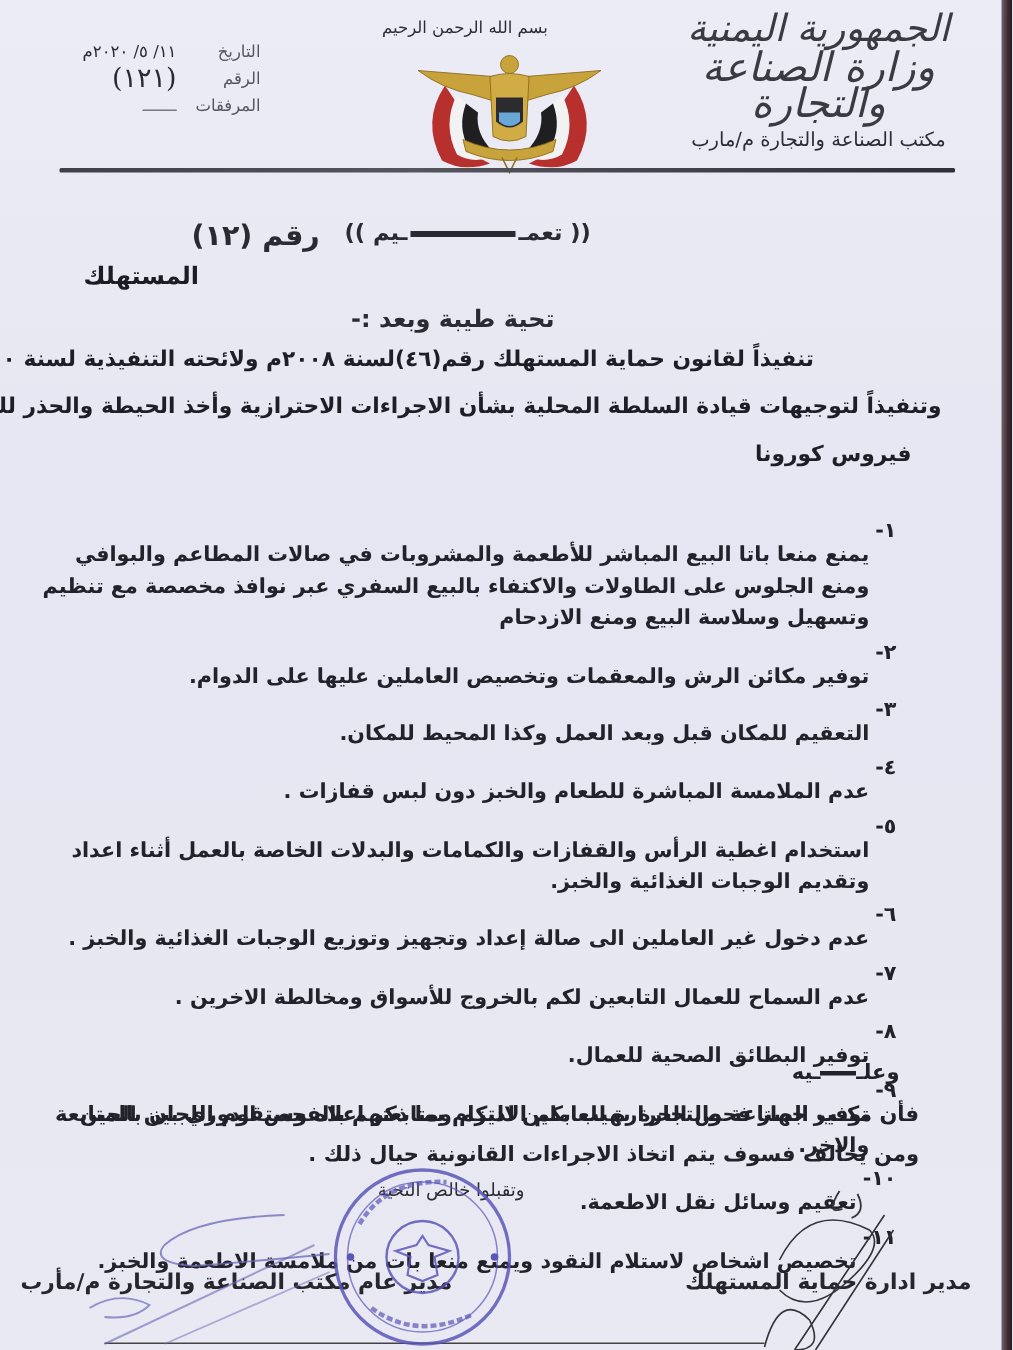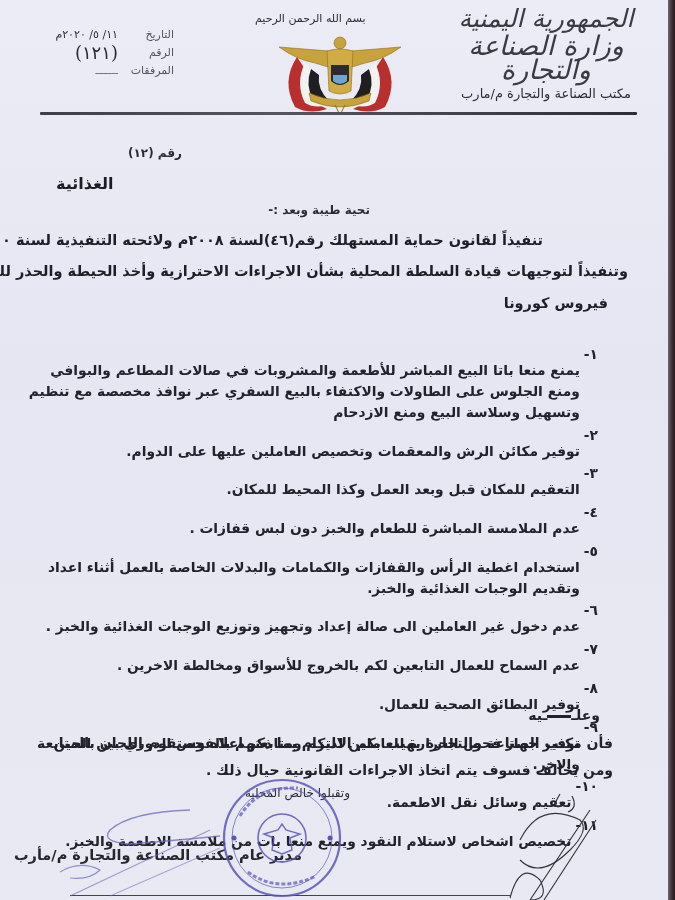--- a/index.html
+++ b/index.html
@@ -83,24 +83,24 @@
     position: absolute;
     left: 40px; top: 112px;
     width: 597px; height: 3px;
     background: linear-gradient(90deg, #3f3f48, #55555e 40%, #2e2e36 100%);
     border-radius: 1px;
   }
   
   .abs { position: absolute; white-space: nowrap; }
   .circular-title { top: 146px; left: 230px; font-size: 15px; font-weight: bold; color: #2a2a32; }
   .circular-title .bar { display: inline-block; width: 70px; height: 4px; background: #2a2a32; vertical-align: middle; margin: 0 2px; }
-  .ref-no { top: 146px; left: 128px; font-size: 12px; font-weight: bold; color: #2a2a32; }
+  .ref-no { top: 146px; left: 128px; font-size: 19px; font-weight: bold; color: #2a2a32; }
   .addressee { top: 174px; right: 62px; font-size: 16px; font-weight: bold; color: #1c1c24; }
   .honorific { top: 174px; left: 56px; font-size: 16px; font-weight: bold; color: #1c1c24; }
-  .greeting { top: 203px; right: 298px; font-size: 12px; font-weight: bold; color: #2b2b33; }
+  .greeting { top: 203px; right: 298px; font-size: 16px; font-weight: bold; color: #2b2b33; }
   .para { right: 60px; font-size: 14.5px; font-weight: bold; color: #1e1e26; }
   .para1 { top: 232px; right: 125px; }
   .para2 { top: 263px; right: 40px; }
   .para3 { top: 295px; right: 60px; }
   .intro { top: 326px; right: 60px; font-size: 11.5px; font-weight: bold; color: #1e1e26; }
   
   .list {
     position: absolute;
     right: 70px; top: 344px;
     width: 570px;
@@ -170,23 +170,26 @@
       <span class="val hand">(١٢١)</span>
     </div>
     <div class="row">
       <span class="lbl">المرفقات</span>
       <span class="val dots">ـــــــ</span>
     </div>
   </div>
 
   <div class="rule"></div>
 
+  <div class="abs circular-title">
+    <span>(( تعمـ</span><span class="bar"></span><span>ـيم ))</span>
+  </div>
   <div class="abs ref-no">رقم (١٢)</div>
 
-  <div class="abs honorific">الغذائية</div>
+  <div class="abs honorific">المستهلك</div>
   <div class="abs greeting">تحية طيبة وبعد :-</div>
 
   <div class="abs para para1">تنفيذاً لقانون حماية المستهلك رقم(٤٦)لسنة ٢٠٠٨م ولائحته التنفيذية لسنة ٢٠١٠م</div>
   <div class="abs para para2">وتنفيذاً لتوجيهات قيادة السلطة المحلية  بشأن الاجراءات الاحترازية وأخذ الحيطة والحذر للوقاية من</div>
   <div class="abs para para3">فيروس كورونا</div>
 
   <div class="list">
     <div class="item">
         <span class="num">١-</span>
         <span class="txt">يمنع منعا باتا البيع المباشر للأطعمة والمشروبات في صالات المطاعم والبوافي ومنع الجلوس على الطاولات والاكتفاء بالبيع السفري عبر نوافذ مخصصة مع تنظيم وتسهيل وسلاسة البيع ومنع الازدحام</span>
@@ -230,22 +233,23 @@
     <div class="item">
         <span class="num">١١-</span>
         <span class="txt">تخصيص اشخاص لاستلام النقود ويمنع منعا بات من ملامسة الاطعمة والخبز.</span>
       </div>
   </div>
 
   <div class="abs closing-head">
     <span>وعلـ</span><span class="bar"></span><span>ـيه</span>
   </div>
   <div class="abs closing">فأن مكتب الصناعة والتجارة يهيب بكم الالتزام بما ذكر اعلاه  وستقوم اللجان بالمتابعة ومن يخالف فسوف يتم اتخاذ الاجراءات القانونية حيال ذلك .</div>
-  <div class="abs regards">وتقبلوا خالص المحلية</div>
-
+  <div class="abs regards">وتقبلوا خالص التحية</div>
+
+  <div class="abs sig-right">مدير ادارة حماية المستهلك</div>
   <div class="abs sig-left">مدير عام مكتب الصناعة والتجارة م/مأرب</div>
   <div class="sign-line"></div>
 
   <svg class="stamp" viewBox="0 0 128 124">
     <circle cx="64" cy="62" r="58" fill="none" stroke="#5a56b8" stroke-width="2.2" opacity="0.85"></circle>
     <circle cx="64" cy="62" r="50" fill="none" stroke="#5a56b8" stroke-width="1" opacity="0.7"></circle>
     <circle cx="64" cy="62" r="24" fill="none" stroke="#5a56b8" stroke-width="1.6" opacity="0.85"></circle>
     <path d="M46 58 L60 54 L64 48 L68 54 L82 58 L72 62 L74 74 L64 78 L54 74 L56 62 Z" fill="none" stroke="#5a56b8" stroke-width="1.4" opacity="0.85"></path>
     <circle cx="16" cy="62" r="2.5" fill="#5a56b8"></circle>
     <circle cx="112" cy="62" r="2.5" fill="#5a56b8"></circle>

